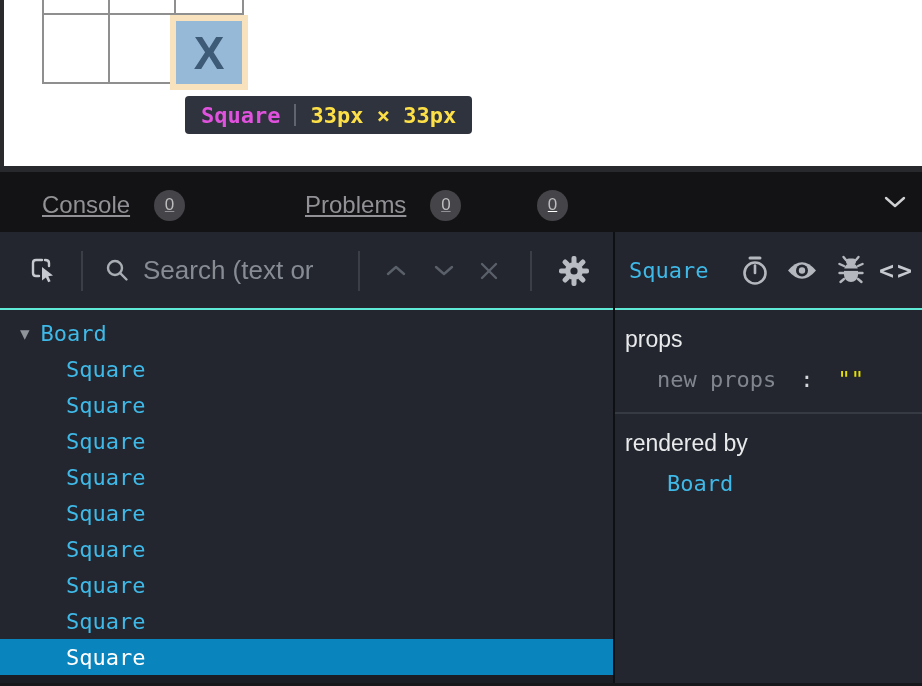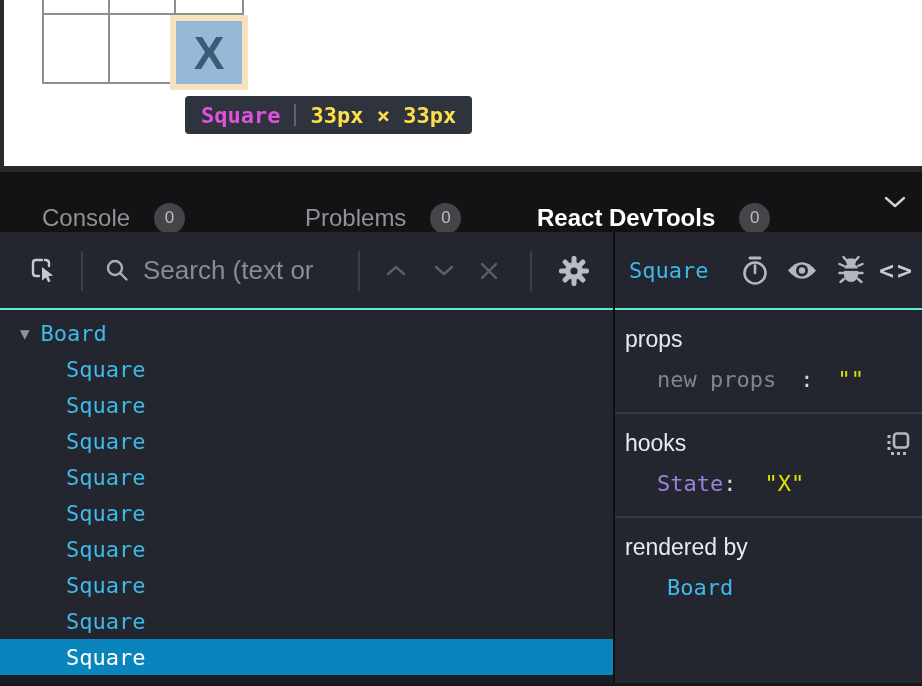--- a/index.html
+++ b/index.html
@@ -18,22 +18,22 @@
   #size-tooltip { position:absolute; left:185px; top:96px; height:38px; border-radius:4px;
                   background:#2f333d; display:inline-flex; align-items:center; gap:14px;
                   padding:0 16px; font-family:"DejaVu Sans Mono", monospace; font-weight:bold; font-size:22px; }
   #size-tooltip .comp { color:#e052dd; }
   #size-tooltip .bar  { width:2px; height:22px; background:#5f6470; }
   #size-tooltip .size { color:#fde047; }
 
   
   #topline { position:absolute; left:0; top:166px; width:922px; height:6px; background:#28292c; }
   #tabbar { position:absolute; left:0; top:172px; width:922px; height:60px; background:#131315; }
-  .tab { position:absolute; top:16px; height:60px; display:flex; align-items:center; gap:24px;
-         font-size:24px; color:#929296; cursor:default; }
+  .tab { position:absolute; top:3px; height:60px; display:flex; align-items:center; gap:24px;
+         font-size:24px; color:#929296; cursor:default;text-decoration:underline; }
   #tab-console { left:42px; } #tab-problems { left:305px; }
   #tab-react { left:537px; color:#ffffff; font-weight:bold; }
   .badge { min-width:31px; height:31px; border-radius:16px; background:#454549; color:#bdbdbf;
            font-size:17px; font-weight:normal; display:flex; align-items:center; justify-content:center; }
   #tab-collapse { position:absolute; right:16px; top:24px; }
 
   
   #toolbar { position:absolute; left:0; top:232px; width:922px; height:78px; background:#23262e;
              border-bottom:2px solid #5eead4; }
   .tb { position:absolute; }
@@ -102,21 +102,20 @@
   <div id="tabbar">
     <div class="tab" id="tab-console">
       <span>Console</span>
       <span class="badge">0</span>
     </div>
     <div class="tab" id="tab-problems">
       <span>Problems</span>
       <span class="badge">0</span>
     </div>
     <div class="tab" id="tab-react">
-      <span>React DevTools</span>
       <span class="badge">0</span>
     </div>
     <span id="tab-collapse" class="icon-btn">
       <svg width="22" height="13" viewBox="0 0 22 13">
           <polyline points="2,2 11,10 20,2" fill="none" stroke="#cfd0d2" stroke-width="2.4" stroke-linecap="round" stroke-linejoin="round"></polyline>
         </svg>
     </span>
   </div>
 
   <div id="toolbar">
@@ -225,41 +224,20 @@
 
   <div id="right-pane">
     <div class="section">
       <div class="sec-title">
         <span>props</span>
       </div>
       <div class="kv">
         <span class="k-gray">new props</span><span class="colon gap24">:</span><span class="val gap24">""</span>
       </div>
     </div>
-    <div class="section">
-      <div class="sec-title">
-        <span>hooks</span>
-        <span class="icon-btn" style="margin-right:2px;">
-          <svg width="24" height="24" viewBox="0 0 24 24">
-            <rect x="8" y="1.5" width="14" height="14" rx="3" fill="none" stroke="#b4b8be" stroke-width="2.6"></rect>
-            <g fill="#b4b8be">
-              <rect x="1.5" y="3" width="3" height="3"></rect>
-              <rect x="1.5" y="9" width="3" height="3"></rect>
-              <rect x="1.5" y="15" width="3" height="3"></rect>
-              <rect x="5" y="20" width="3" height="3"></rect>
-              <rect x="11" y="20" width="3" height="3"></rect>
-              <rect x="17" y="20" width="3" height="3"></rect>
-            </g>
-          </svg>
-        </span>
-      </div>
-      <div class="kv">
-        <span class="k-purple">State</span><span class="colon">:</span><span class="val gap28">"X"</span>
-      </div>
-    </div>
     <div class="section" style="border-bottom:none;">
       <div class="sec-title">
         <span>rendered by</span>
       </div>
       <div id="rendered-owner">Board</div>
     </div>
   </div>
 
   <div id="bottom-line"></div>
 </div>

